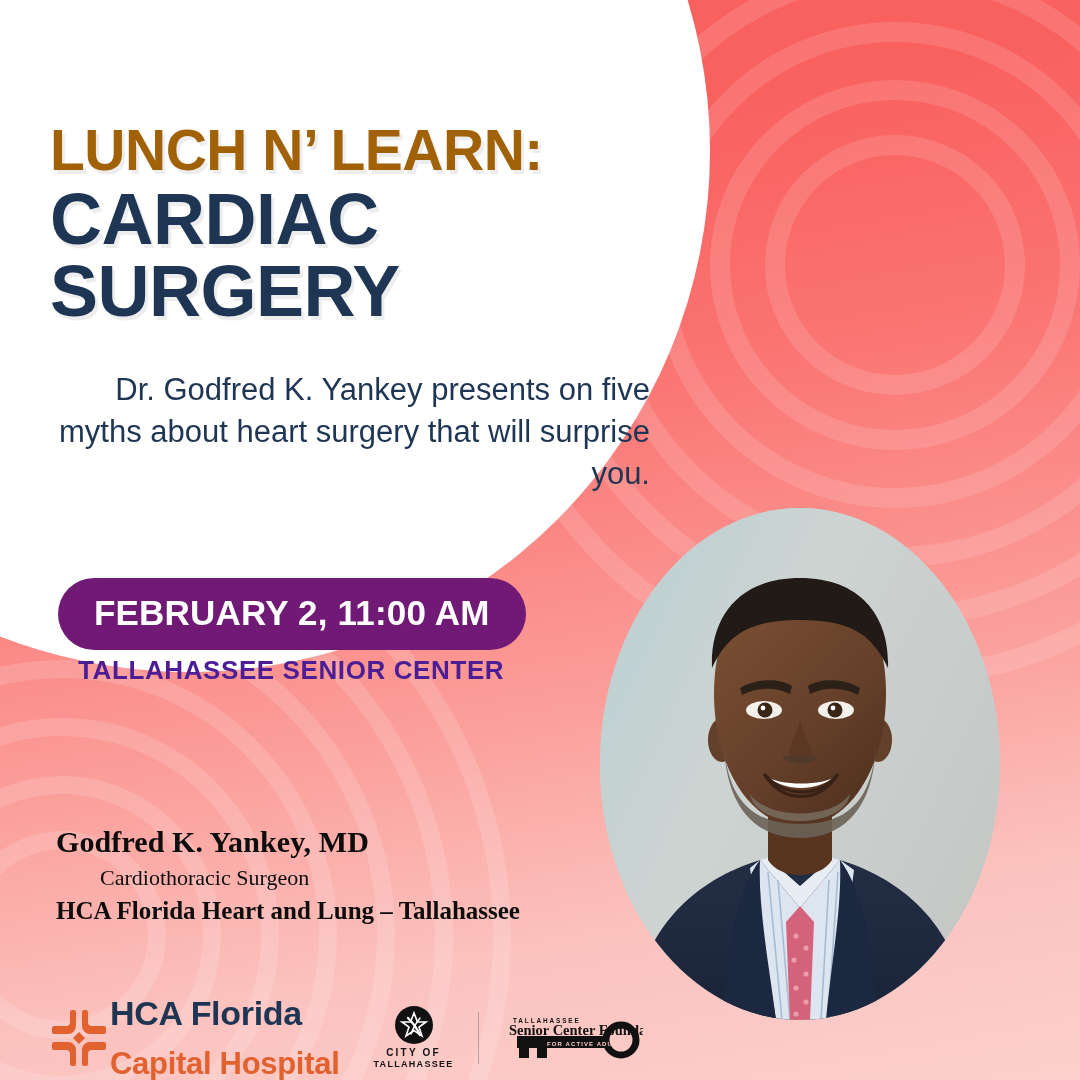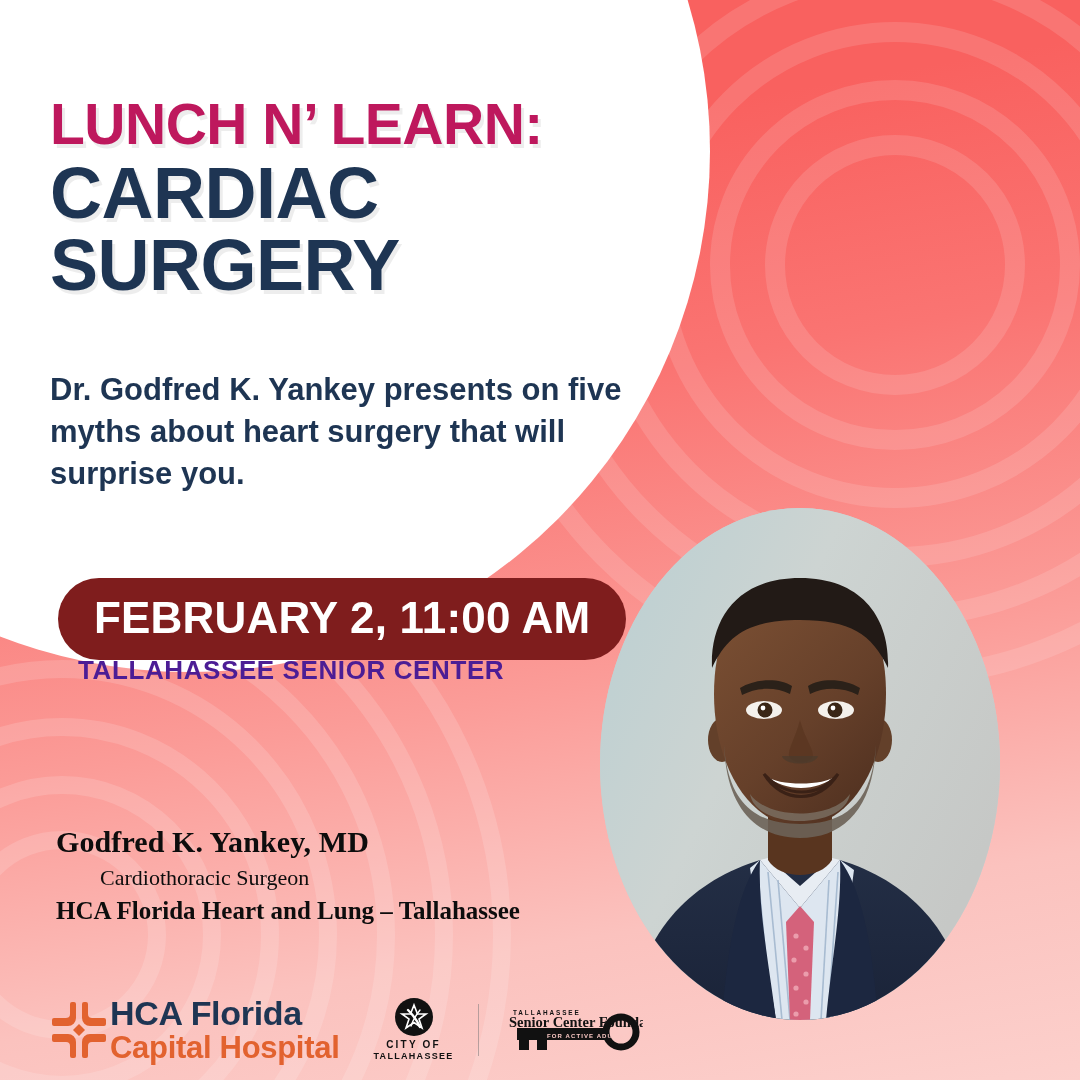--- a/index.html
+++ b/index.html
@@ -41,45 +41,47 @@
   .h-line{
     display:block;
     font-weight:800;
     letter-spacing:-0.5px;
     line-height:0.99;
     text-shadow:3px 4px 0 rgba(150,150,150,.17);
     white-space:nowrap;
   }
   .h-kicker{
     font-size:57px;
-    color:#be185d;
+    color:#a16207;
     margin-bottom:6px;
+    margin-top:26px;
   }
   .h-main{
     font-size:72px;
     color:#1E3553;
   }
 
   
   .blurb{
     position:absolute;left:50px;top:338px;width:600px;
     font-size:31px;
     line-height:1.36;
     color:#1E3553;
-    font-weight:700;
+    font-weight:400;
+    text-align:right;
   }
 
   
   .date-pill{
     position:absolute;left:58px;top:578px;
-    background:#7f1d1d;
+    background:#701a75;
     color:#ffffff;
     border-radius:44px;
     padding:15px 36px 17px 36px;
-    font-size:44px;
+    font-size:35px;
     font-weight:800;
     letter-spacing:0.2px;
     white-space:nowrap;
   }
   .venue{
     position:absolute;left:78px;top:655px;
     font-size:26px;
     font-weight:800;
     letter-spacing:0.6px;
     color:#4c1d95;
@@ -109,21 +111,21 @@
 
   
   .logos{
     position:absolute;left:52px;top:996px;
     display:flex;align-items:center;gap:24px;
   }
   .logo-hca{display:flex;align-items:center;gap:4px;}
   .hca-mark{width:54px;height:56px;flex:none;}
   .hca-words{line-height:1.0;}
   .hca-t1{font-size:34px;font-weight:700;color:#1E3553;letter-spacing:-.3px;display:block;}
-  .hca-t2{font-size:31px;font-weight:700;color:#E2622F;letter-spacing:-.3px;display:block;margin-top:2px;}
+  .hca-t2{font-size:31px;font-weight:700;color:#E2622F;letter-spacing:-.3px;display:block;margin-top:18px;}
 
   .logo-city{
     display:flex;flex-direction:column;align-items:center;
     padding-left:10px;
   }
   .city-mark{width:38px;height:38px;}
   .city-t1{font-size:10px;font-weight:700;letter-spacing:2.2px;color:#111;margin-top:3px;}
   .city-t2{font-size:9px;font-weight:700;letter-spacing:1.3px;color:#111;margin-top:1px;}
 
   .logo-sep{

